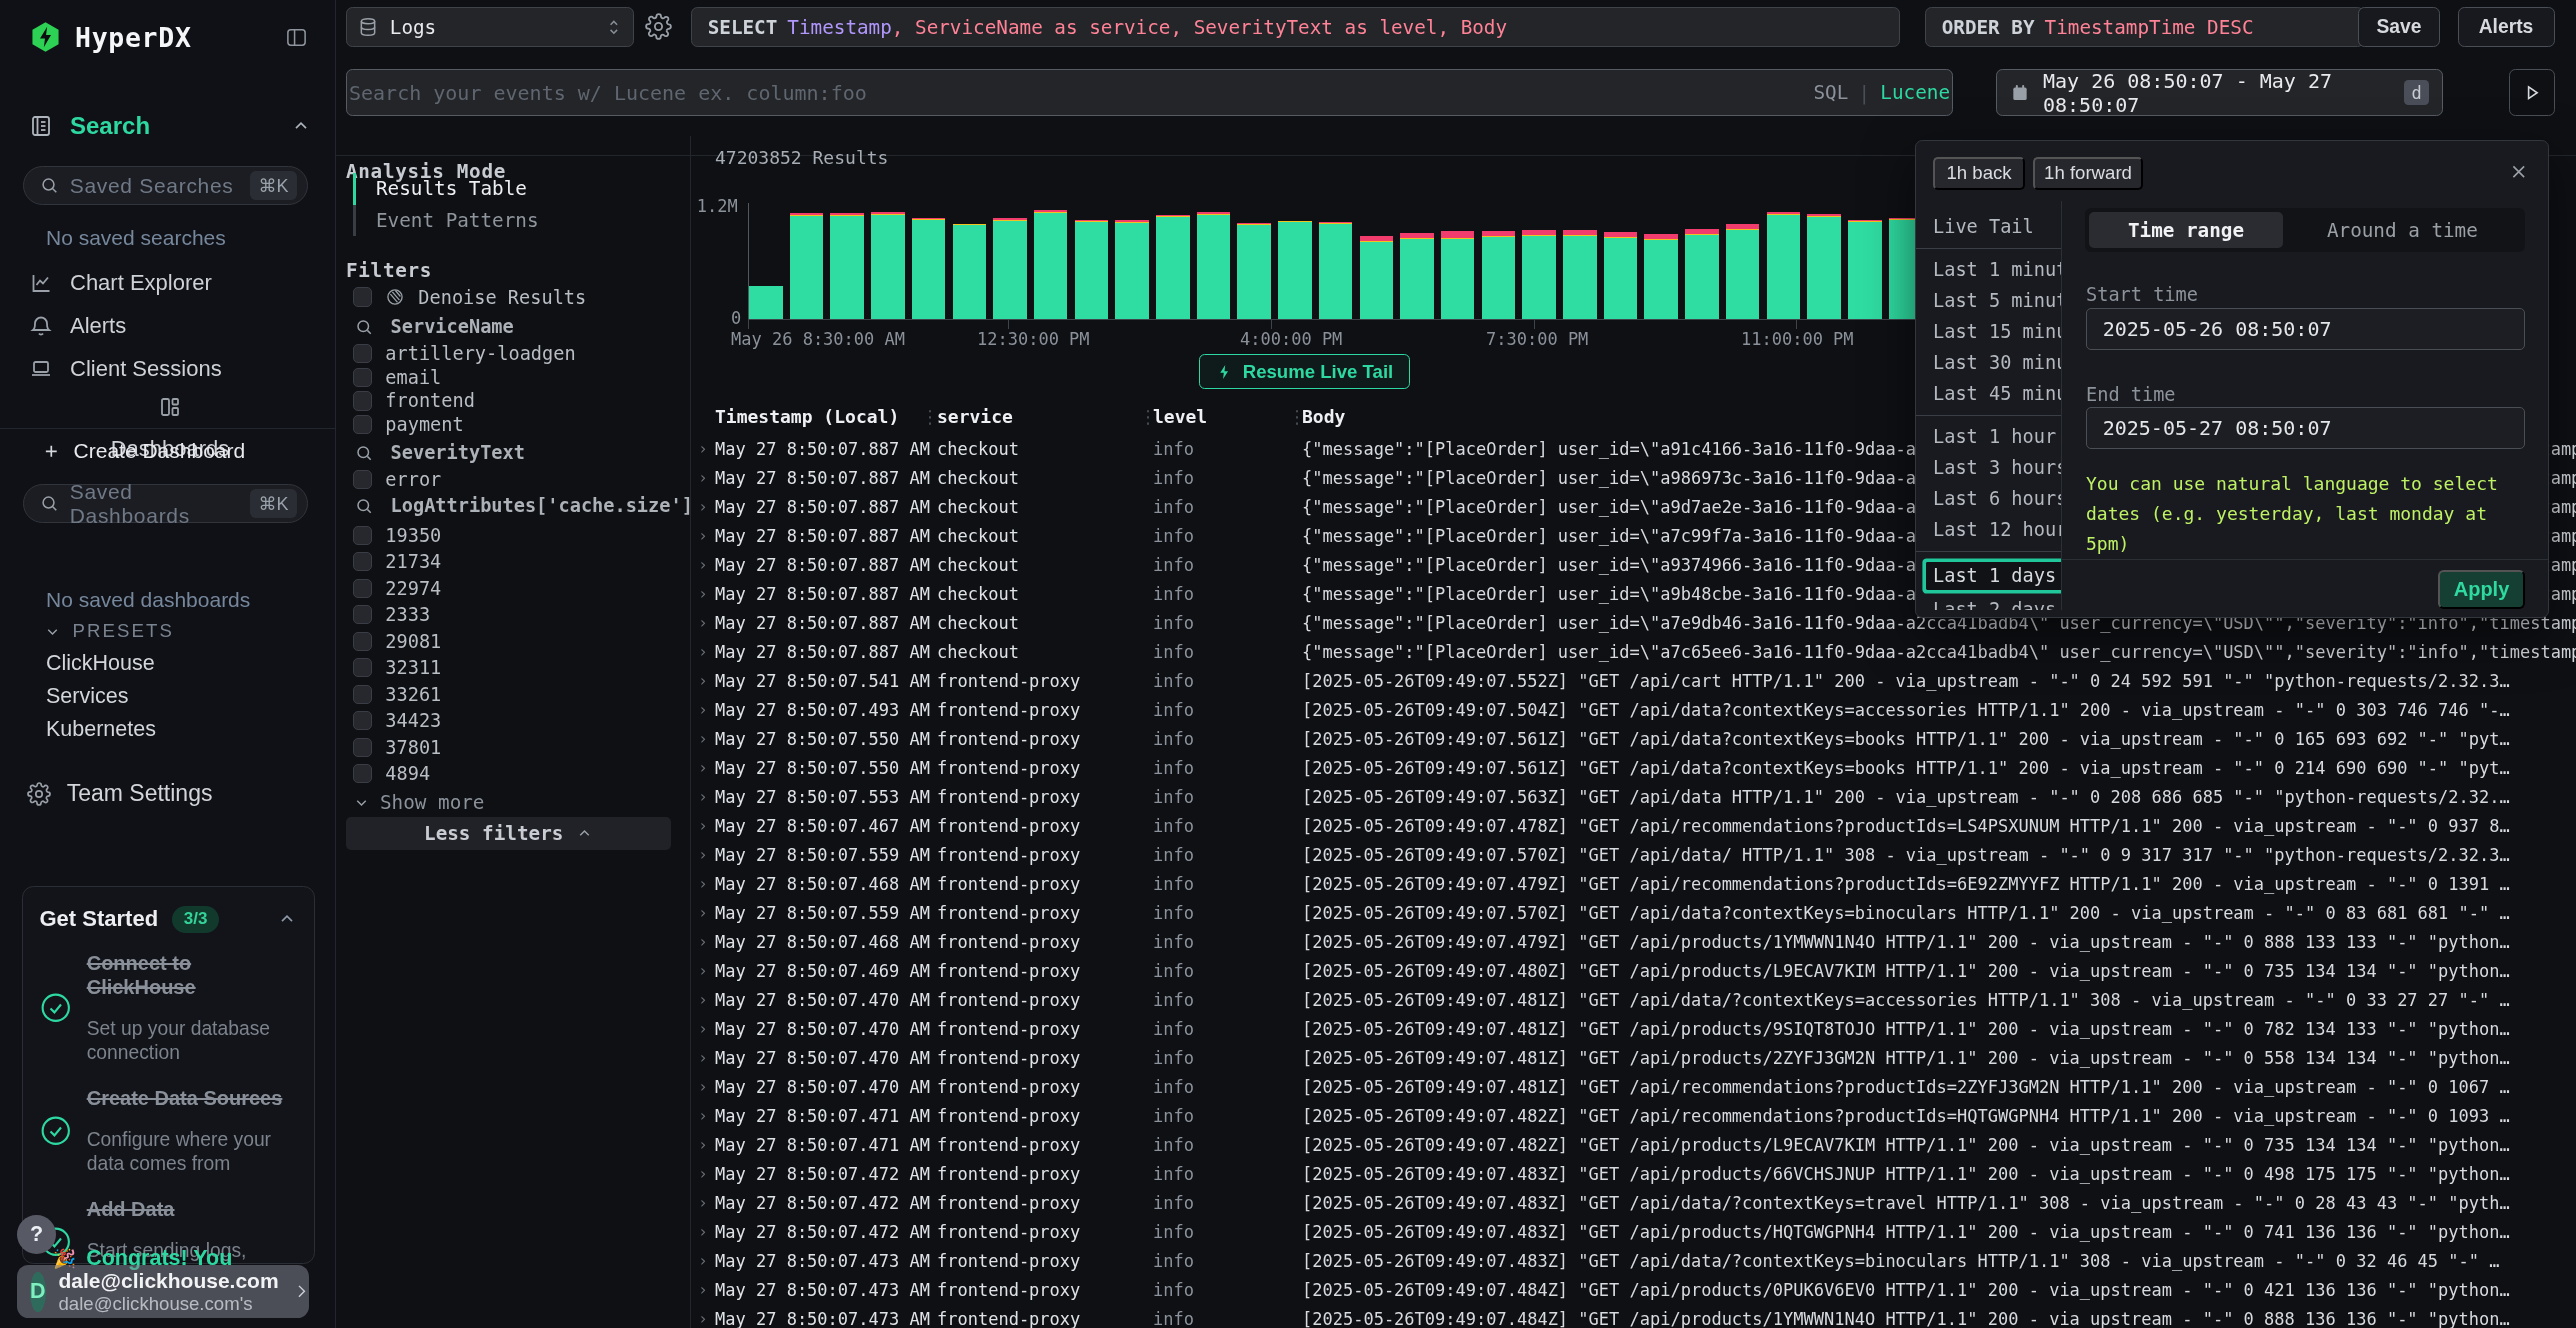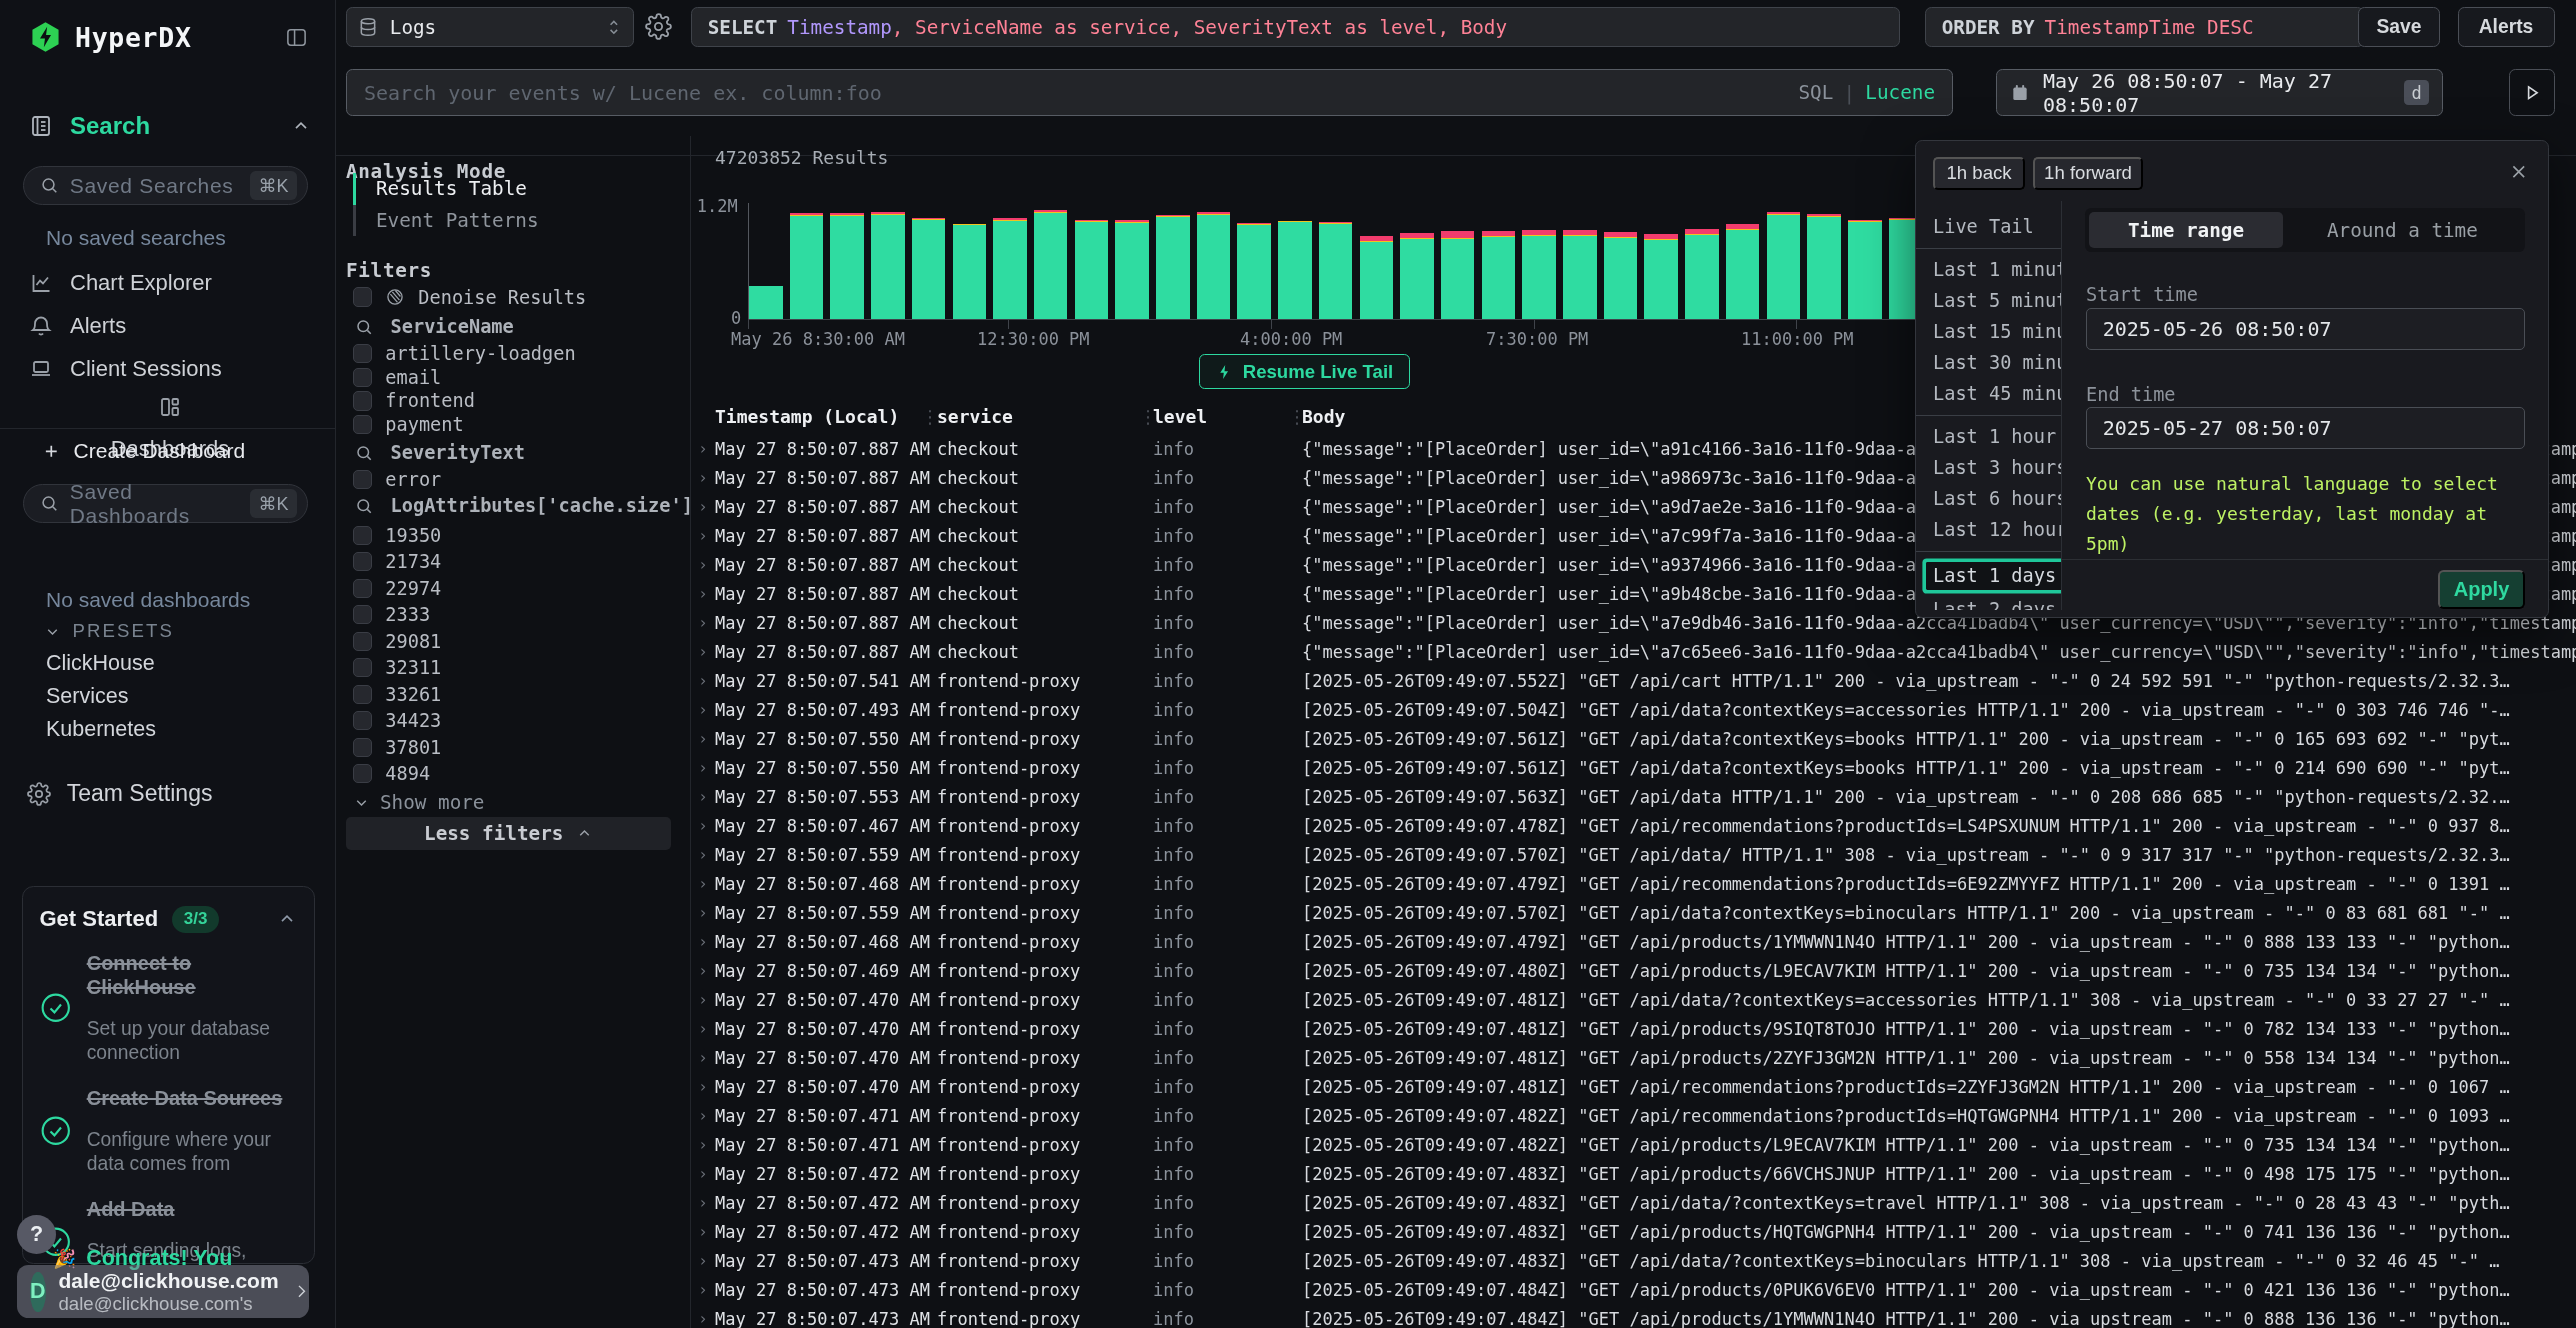--- a/index.html
+++ b/index.html
@@ -63,21 +63,21 @@
   #src-select .caret { margin-left:auto; color:#868d95; }
   #gear-btn { position:absolute; left:309px; top:13px; color:#9aa0a8; }
   #query-box { left:355px; top:7.2px; width:1209px; height:40px; padding:0 15.7px; font-size:19.3px; white-space:nowrap; overflow:hidden; }
   .kw { color:#ced3d9; font-weight:bold; margin-right:10px; }
   .col-ts { color:var(--purple); }
   .col-rest { color:var(--salmon); }
   #orderby-box { left:1589px; top:7.2px; width:439px; height:40px; padding:0 15.7px; font-size:19.3px; white-space:nowrap; overflow:hidden; }
   .tb-btn { position:absolute; top:7.2px; height:40px; border:0.7px solid var(--border2); border-radius:6.4px; background:#17191e; color:#d6d9dd; font-weight:bold; font-size:19.3px; display:flex; align-items:center; justify-content:center; }
   #save-btn { right:136px; width:82px; }
   #alerts-btn { right:21.5px; width:97px; }
-  #search-box { left:10px; top:69px; width:1607px; height:47px; padding:0 17px; border-color:#575c64; font-size:20px; }
+  #search-box { left:10px; top:69px; width:1607px; height:47px; padding:0 2px; border-color:#575c64; font-size:20px; }
   #search-box .ph { color:#5f6670; flex:1; }
   .lang-sql { color:#8b929b; font-size:19.3px; }
   .lang-sep { color:#4a4f57; margin:0 10px; }
   .lang-lucene { color:var(--green); font-size:19.3px; }
   #date-box { left:1660px; top:69px; width:447px; height:47px; padding:0 13px; gap:13px; border-color:#575c64; font-size:20px; color:#e8eaed; }
   #date-box .cal { color:#9aa0a8; }
   .d-badge { margin-left:auto; background:#4a4e58; color:#c9cdd2; font-size:17px; border-radius:4.3px; padding:2.9px 7.2px; }
   #play-btn { position:absolute; right:21.5px; top:69px; width:46px; height:47px; border:0.7px solid var(--border2); border-radius:6.4px; display:flex; align-items:center; justify-content:center; color:#d6d9dd; }
 
   

